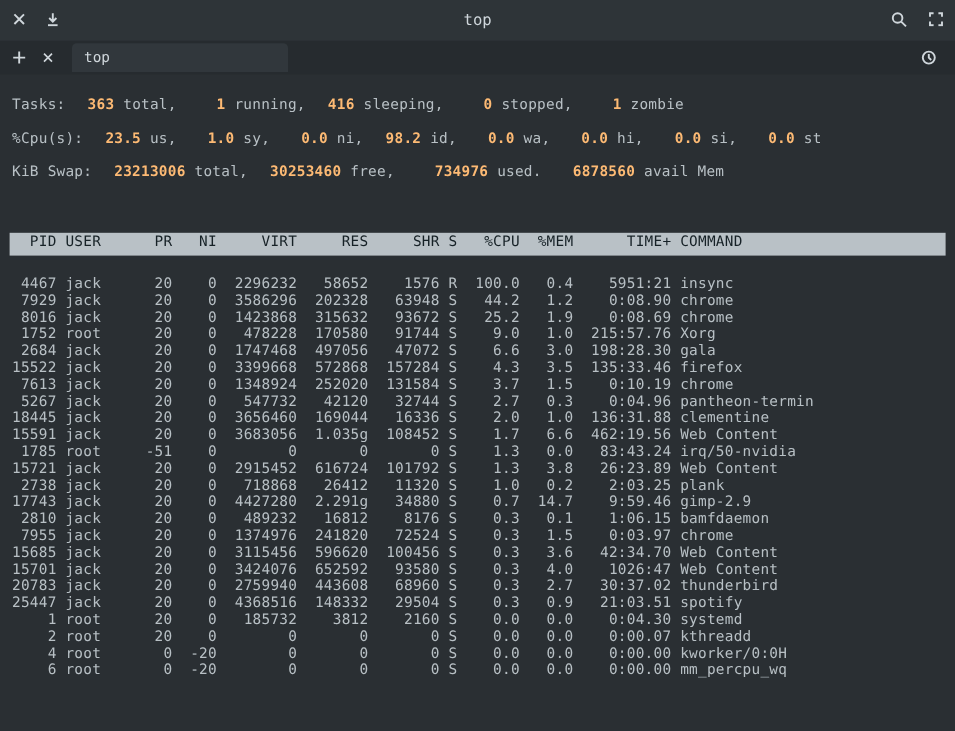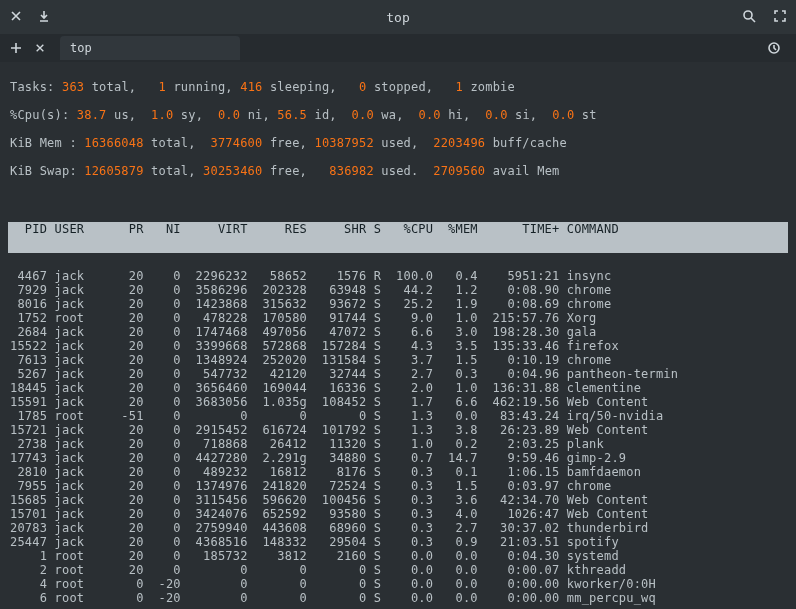--- a/index.html
+++ b/index.html
@@ -7,22 +7,22 @@
   .titlebar .left-icons{display:flex;gap:16px;align-items:center;}
   .titlebar .title{position:absolute;left:0;right:0;text-align:center;font-size:13px;color:#cfd6db;}
   .titlebar .right-icons{display:flex;gap:18px;align-items:center;margin-left:auto;}
   svg{stroke:#cfd6db;fill:none;stroke-width:1.6;}
   .tabbar{height:28px;background:#262b2f;display:flex;align-items:center;padding:0 4px;position:relative;}
   .newtab,.closetab{width:24px;height:24px;display:flex;align-items:center;justify-content:center;color:#cfd6db;}
   .tab{background:#31373c;height:24px;margin-left:8px;border-radius:4px 4px 0 0;min-width:160px;display:flex;align-items:center;padding:0 10px;color:#cfd6db;font-size:12px;}
   .history-icon{margin-left:auto;margin-right:6px;width:24px;height:24px;display:flex;align-items:center;justify-content:center;}
   .term{padding:4px 10px 10px 10px;line-height:14px;white-space:pre;font-size:12px;letter-spacing:0.2px;}
   .row{height:14px;}
-  .b{font-weight:400;color:#f97316;}
-  .head{background:#b9c1c6;color:#162126;height:31px;display:block;padding:0 2px;margin:2px -2px;}
+  .b{font-weight:700;color:#fdba74;margin-left:11px;}
+  .head{background:#b9c1c6;color:#162126;height:19px;display:block;padding:0 2px;margin:2px -2px;}
 </style>
 </head>
 <body>
 
 <div class="titlebar">
   <div class="left-icons">
     <span><svg width="12" height="12" viewBox="0 0 12 12">
           <path d="M2 2 L10 10 M10 2 L2 10"></path>
         </svg></span>
     <span><svg width="12" height="12" viewBox="0 0 12 12">
@@ -58,19 +58,18 @@
   <div class="history-icon">
       <svg width="14" height="14" viewBox="0 0 14 14">
         <circle cx="7" cy="7" r="5"></circle>
         <path d="M7 4 V7 L9 9"></path>
       </svg>
     </div>
 </div>
 
 <div class="term">
 <div class="row">Tasks: <span class="b">363</span> total,   <span class="b">1</span> running, <span class="b">416</span> sleeping,   <span class="b">0</span> stopped,   <span class="b">1</span> zombie</div>
-<div class="row">%Cpu(s): <span class="b">38.7</span> us,  <span class="b">1.0</span> sy,  <span class="b">0.0</span> ni, <span class="b">56.5</span> id,  <span class="b">0.0</span> wa,  <span class="b">0.0</span> hi,  <span class="b">0.0</span> si,  <span class="b">0.0</span> st</div>
-<div class="row">KiB Mem : <span class="b">16366048</span> total,  <span class="b">3774600</span> free, <span class="b">10387952</span> used,  <span class="b">2203496</span> buff/cache</div>
-<div class="row">KiB Swap: <span class="b">12605879</span> total, <span class="b">30253460</span> free,   <span class="b">836982</span> used.  <span class="b">2709560</span> avail Mem</div>
+<div class="row">%Cpu(s): <span class="b">23.5</span> us,  <span class="b">1.0</span> sy,  <span class="b">0.0</span> ni, <span class="b">98.2</span> id,  <span class="b">0.0</span> wa,  <span class="b">0.0</span> hi,  <span class="b">0.0</span> si,  <span class="b">0.0</span> st</div>
+<div class="row">KiB Swap: <span class="b">23213006</span> total, <span class="b">30253460</span> free,   <span class="b">734976</span> used.  <span class="b">6878560</span> avail Mem</div>
 <div class="row"> </div>
 <span class="head" id="colhead">  PID USER      PR   NI     VIRT     RES     SHR S   %CPU  %MEM      TIME+ COMMAND                                          </span>
 <div id="proc-body"><div class="row"> 4467 jack      20    0  2296232   58652    1576 R  100.0   0.4    5951:21 insync</div><div class="row"> 7929 jack      20    0  3586296  202328   63948 S   44.2   1.2    0:08.90 chrome</div><div class="row"> 8016 jack      20    0  1423868  315632   93672 S   25.2   1.9    0:08.69 chrome</div><div class="row"> 1752 root      20    0   478228  170580   91744 S    9.0   1.0  215:57.76 Xorg</div><div class="row"> 2684 jack      20    0  1747468  497056   47072 S    6.6   3.0  198:28.30 gala</div><div class="row">15522 jack      20    0  3399668  572868  157284 S    4.3   3.5  135:33.46 firefox</div><div class="row"> 7613 jack      20    0  1348924  252020  131584 S    3.7   1.5    0:10.19 chrome</div><div class="row"> 5267 jack      20    0   547732   42120   32744 S    2.7   0.3    0:04.96 pantheon-termin</div><div class="row">18445 jack      20    0  3656460  169044   16336 S    2.0   1.0  136:31.88 clementine</div><div class="row">15591 jack      20    0  3683056  1.035g  108452 S    1.7   6.6  462:19.56 Web Content</div><div class="row"> 1785 root     -51    0        0       0       0 S    1.3   0.0   83:43.24 irq/50-nvidia</div><div class="row">15721 jack      20    0  2915452  616724  101792 S    1.3   3.8   26:23.89 Web Content</div><div class="row"> 2738 jack      20    0   718868   26412   11320 S    1.0   0.2    2:03.25 plank</div><div class="row">17743 jack      20    0  4427280  2.291g   34880 S    0.7  14.7    9:59.46 gimp-2.9</div><div class="row"> 2810 jack      20    0   489232   16812    8176 S    0.3   0.1    1:06.15 bamfdaemon</div><div class="row"> 7955 jack      20    0  1374976  241820   72524 S    0.3   1.5    0:03.97 chrome</div><div class="row">15685 jack      20    0  3115456  596620  100456 S    0.3   3.6   42:34.70 Web Content</div><div class="row">15701 jack      20    0  3424076  652592   93580 S    0.3   4.0    1026:47 Web Content</div><div class="row">20783 jack      20    0  2759940  443608   68960 S    0.3   2.7   30:37.02 thunderbird</div><div class="row">25447 jack      20    0  4368516  148332   29504 S    0.3   0.9   21:03.51 spotify</div><div class="row">    1 root      20    0   185732    3812    2160 S    0.0   0.0    0:04.30 systemd</div><div class="row">    2 root      20    0        0       0       0 S    0.0   0.0    0:00.07 kthreadd</div><div class="row">    4 root       0  -20        0       0       0 S    0.0   0.0    0:00.00 kworker/0:0H</div><div class="row">    6 root       0  -20        0       0       0 S    0.0   0.0    0:00.00 mm_percpu_wq</div></div>
 </div>
 
 </body></html>

